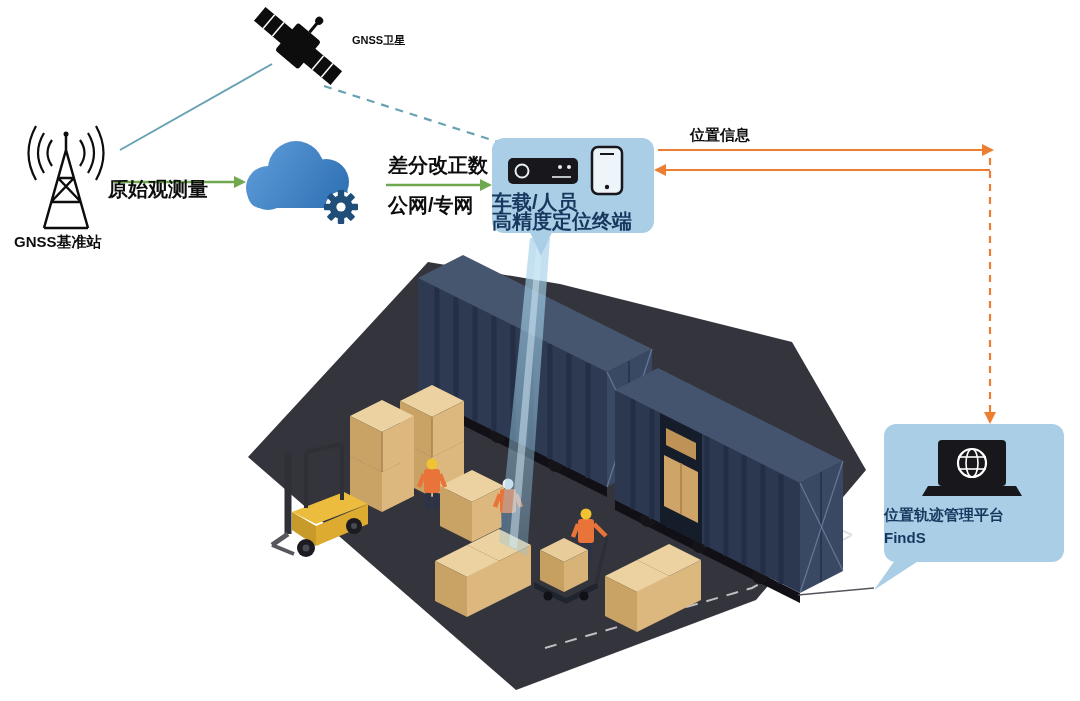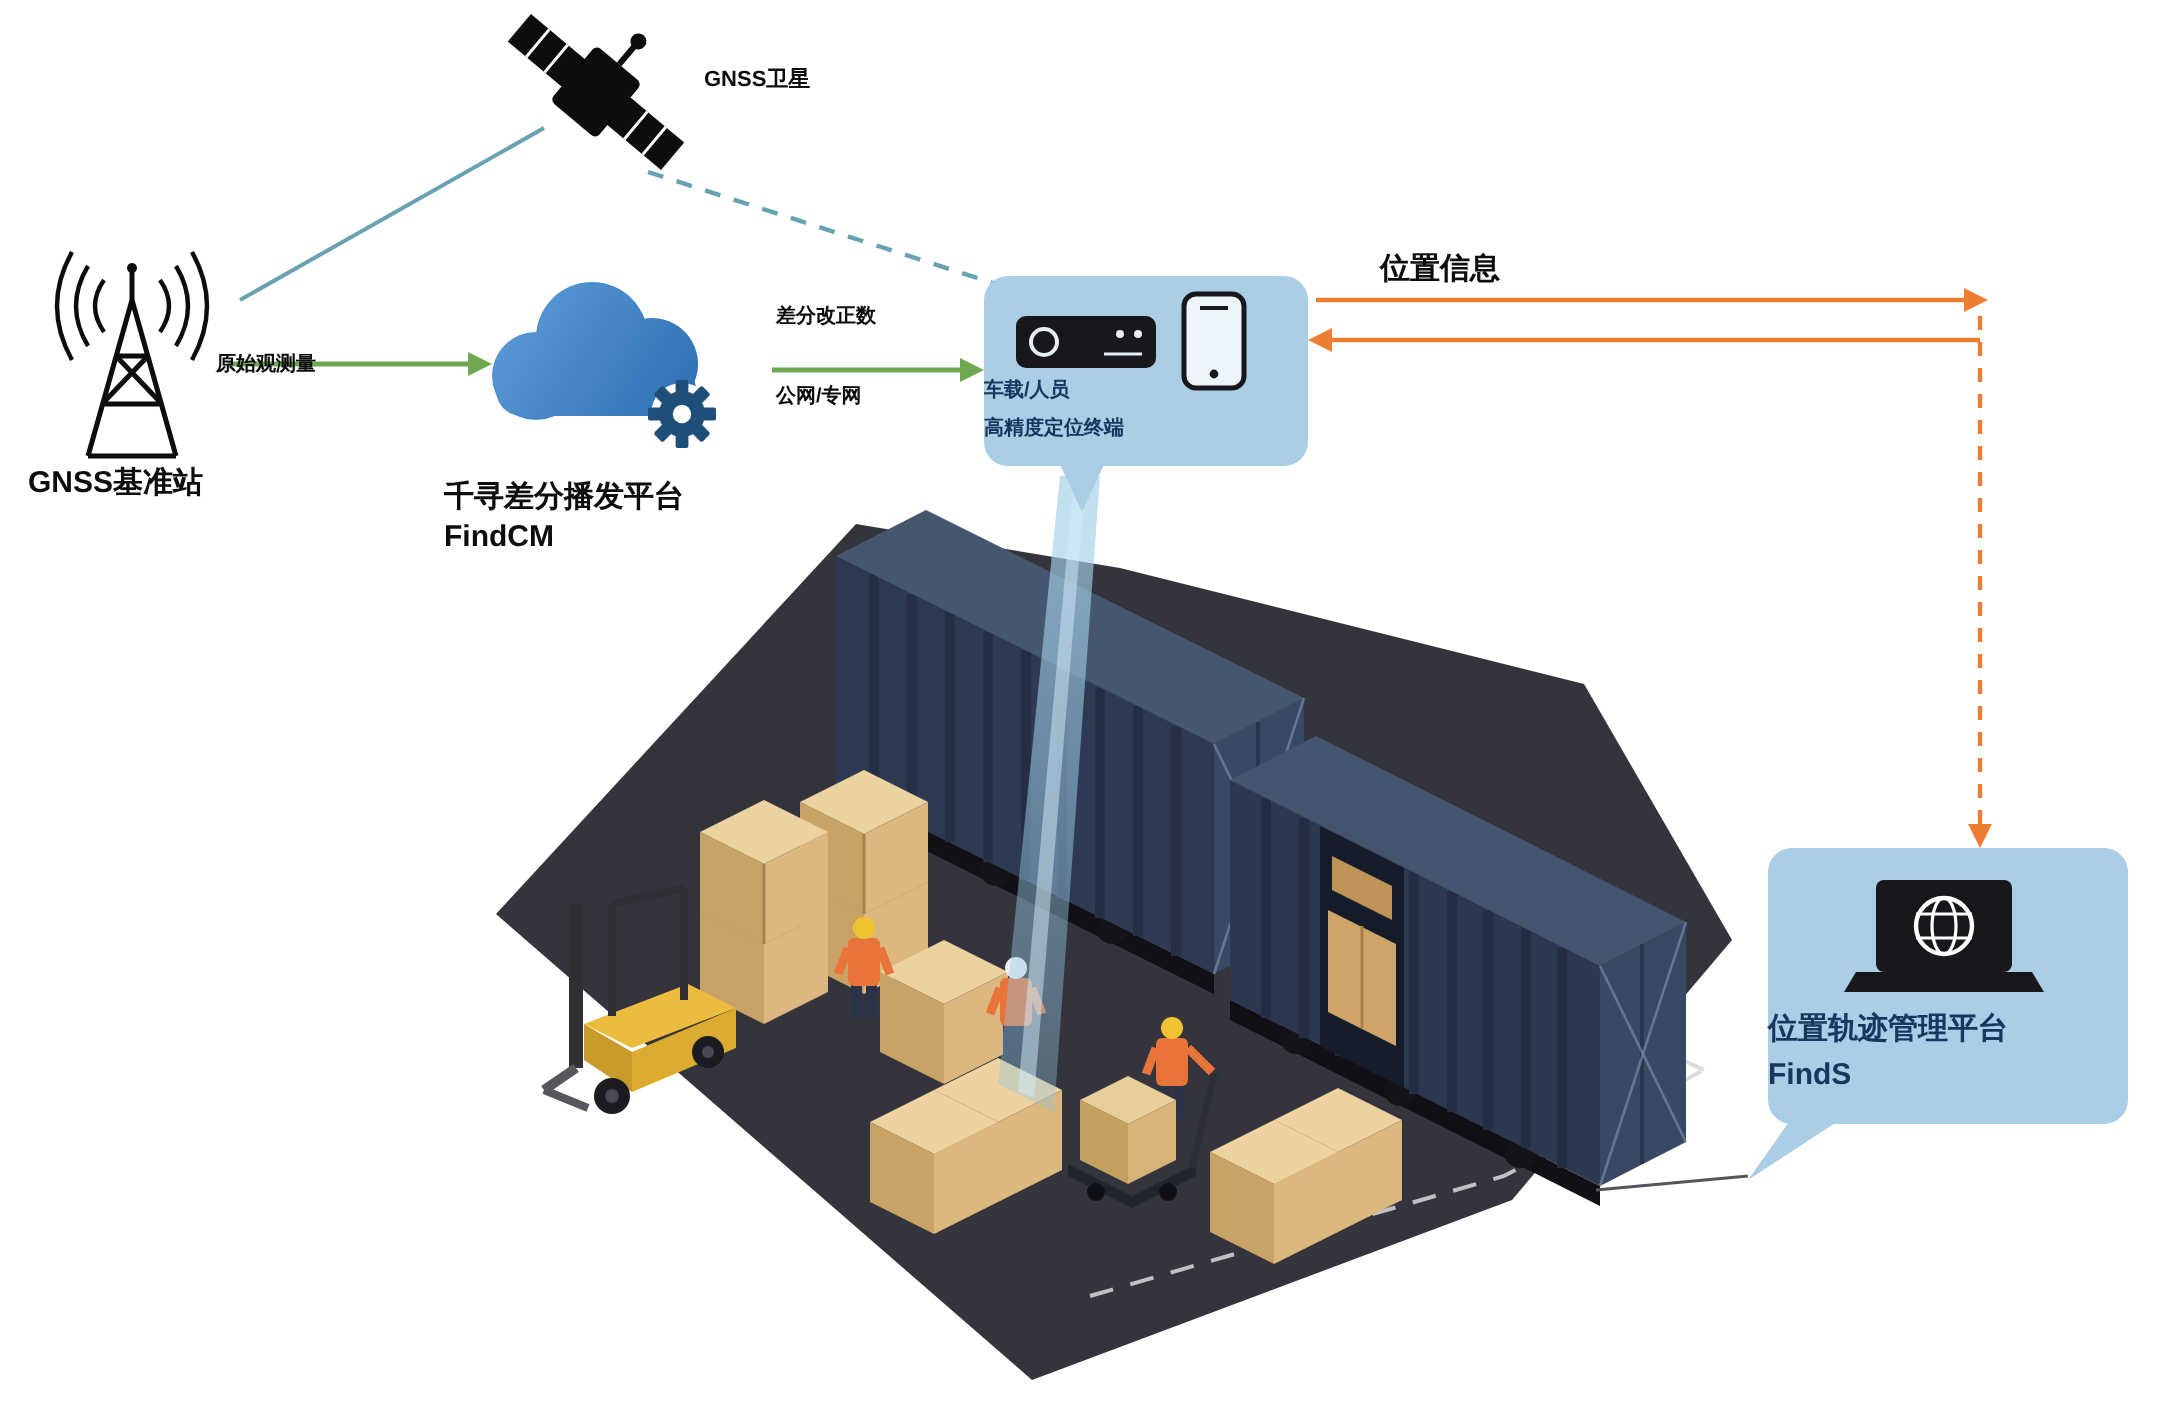--- a/index.html
+++ b/index.html
@@ -3,21 +3,21 @@
 <meta charset="utf-8">
 <style>
   html,body{margin:0;padding:0;background:#fff;}
   .stage{position:relative;width:1080px;height:701px;background:#fff;overflow:hidden;
          font-family:"Liberation Sans",sans-serif;}
   .stage svg{position:absolute;left:0;top:0;}
   .lbl{position:absolute;font-weight:700;color:#0d0d0d;font-size:15px;line-height:1.25;
        white-space:nowrap;pointer-events:none;}
   .ctr{text-align:left;white-space:normal;}
   .navy{color:#17375e;}
-  .s14{font-size:10px;}
+  .s14{font-size:20px;}
   .s16{font-size:11px;}
 </style>
 </head>
 <body>
 
 <div class="stage">
 
 <svg width="1080" height="701" viewBox="0 0 1080 701">
   <defs>
     <linearGradient id="cg" gradientUnits="userSpaceOnUse" x1="250" y1="150" x2="350" y2="215">
@@ -287,22 +287,20 @@
       <line x1="958" y1="457" x2="986" y2="457" stroke="#ffffff" stroke-width="1.6"></line>
       <line x1="958" y1="469" x2="986" y2="469" stroke="#ffffff" stroke-width="1.6"></line>
       <polygon points="928,486 1016,486 1022,496 922,496" fill="#17171c"></polygon>
     </g>
   </g>
 </svg>
 
 <div class="lbl s16" style="left:352px;top:34px">GNSS卫星</div>
 <div class="lbl ctr" style="left:14px;top:233px;width:116px">GNSS基准站</div>
 <div class="lbl ctr s14" style="left:108px;top:177px;width:132px">原始观测量</div>
-<div class="lbl ctr" style="left:222px;top:240px;width:166px">千寻差分播发平台</div>
-<div class="lbl ctr" style="left:222px;top:260px;width:166px">FindCM</div>
 <div class="lbl s14" style="left:388px;top:153px">差分改正数</div>
 <div class="lbl s14" style="left:388px;top:193px">公网/专网</div>
 <div class="lbl ctr s14 navy" style="left:492px;top:190px;width:162px">车载/人员</div>
 <div class="lbl ctr s14 navy" style="left:492px;top:209px;width:194px">高精度定位终端</div>
 <div class="lbl ctr" style="left:690px;top:126px;width:220px">位置信息</div>
 <div class="lbl ctr navy" style="left:884px;top:506px;width:188px">位置轨迹管理平台</div>
 <div class="lbl ctr navy" style="left:884px;top:529px;width:180px">FindS</div>
 
 </div>
 

